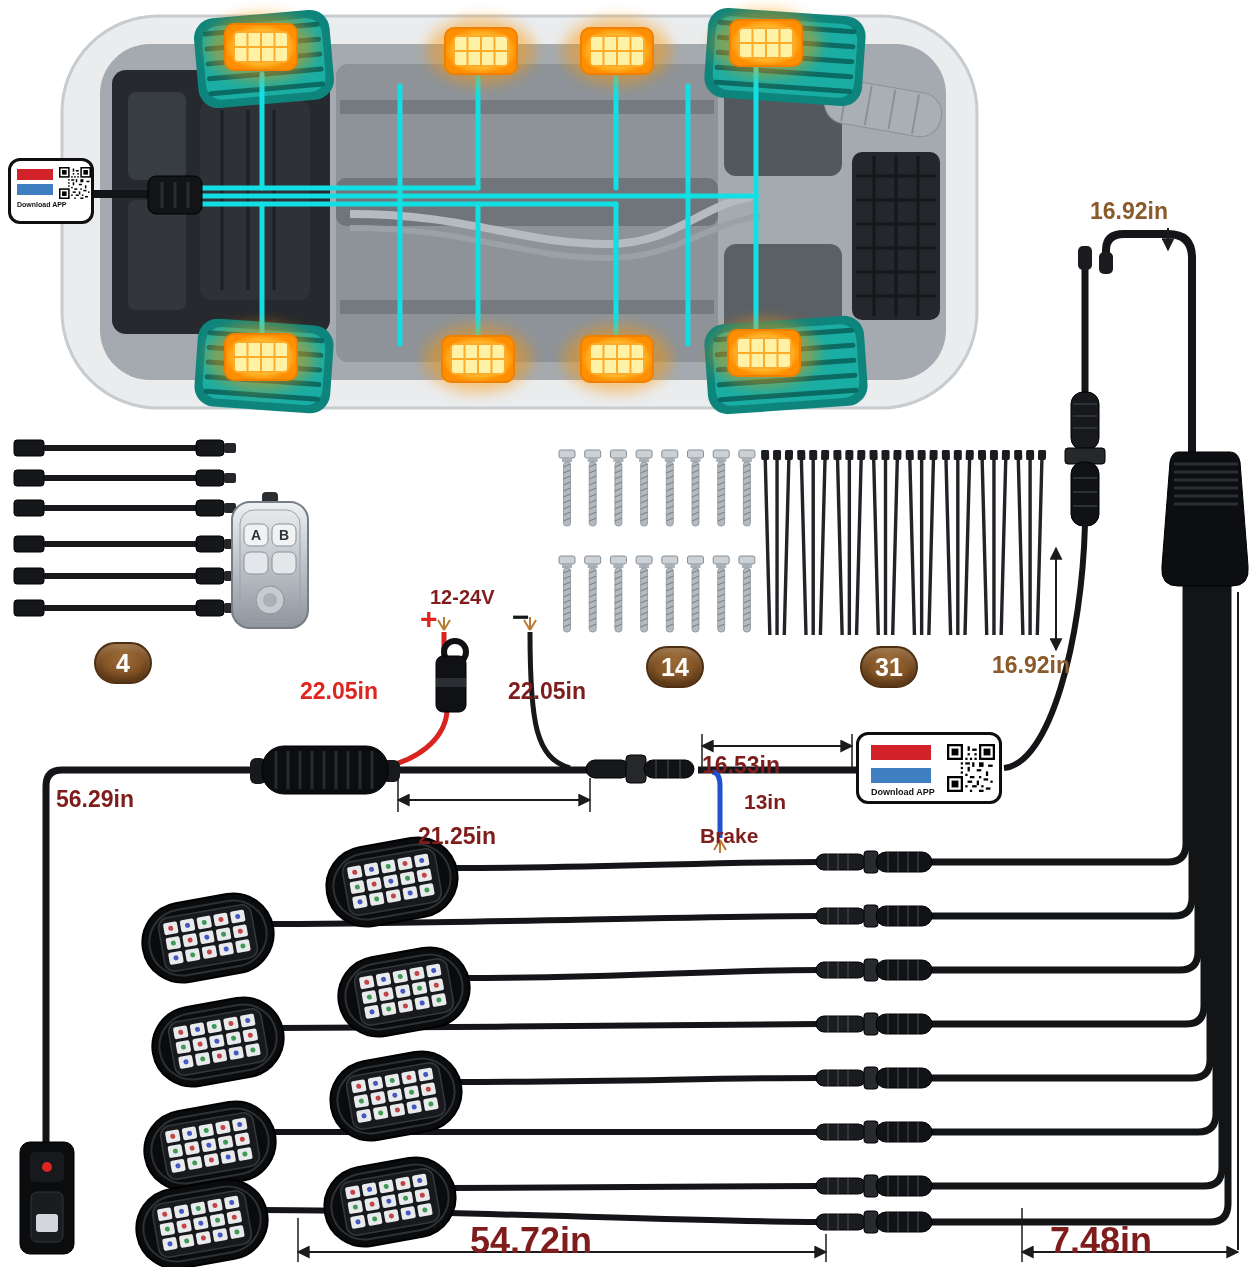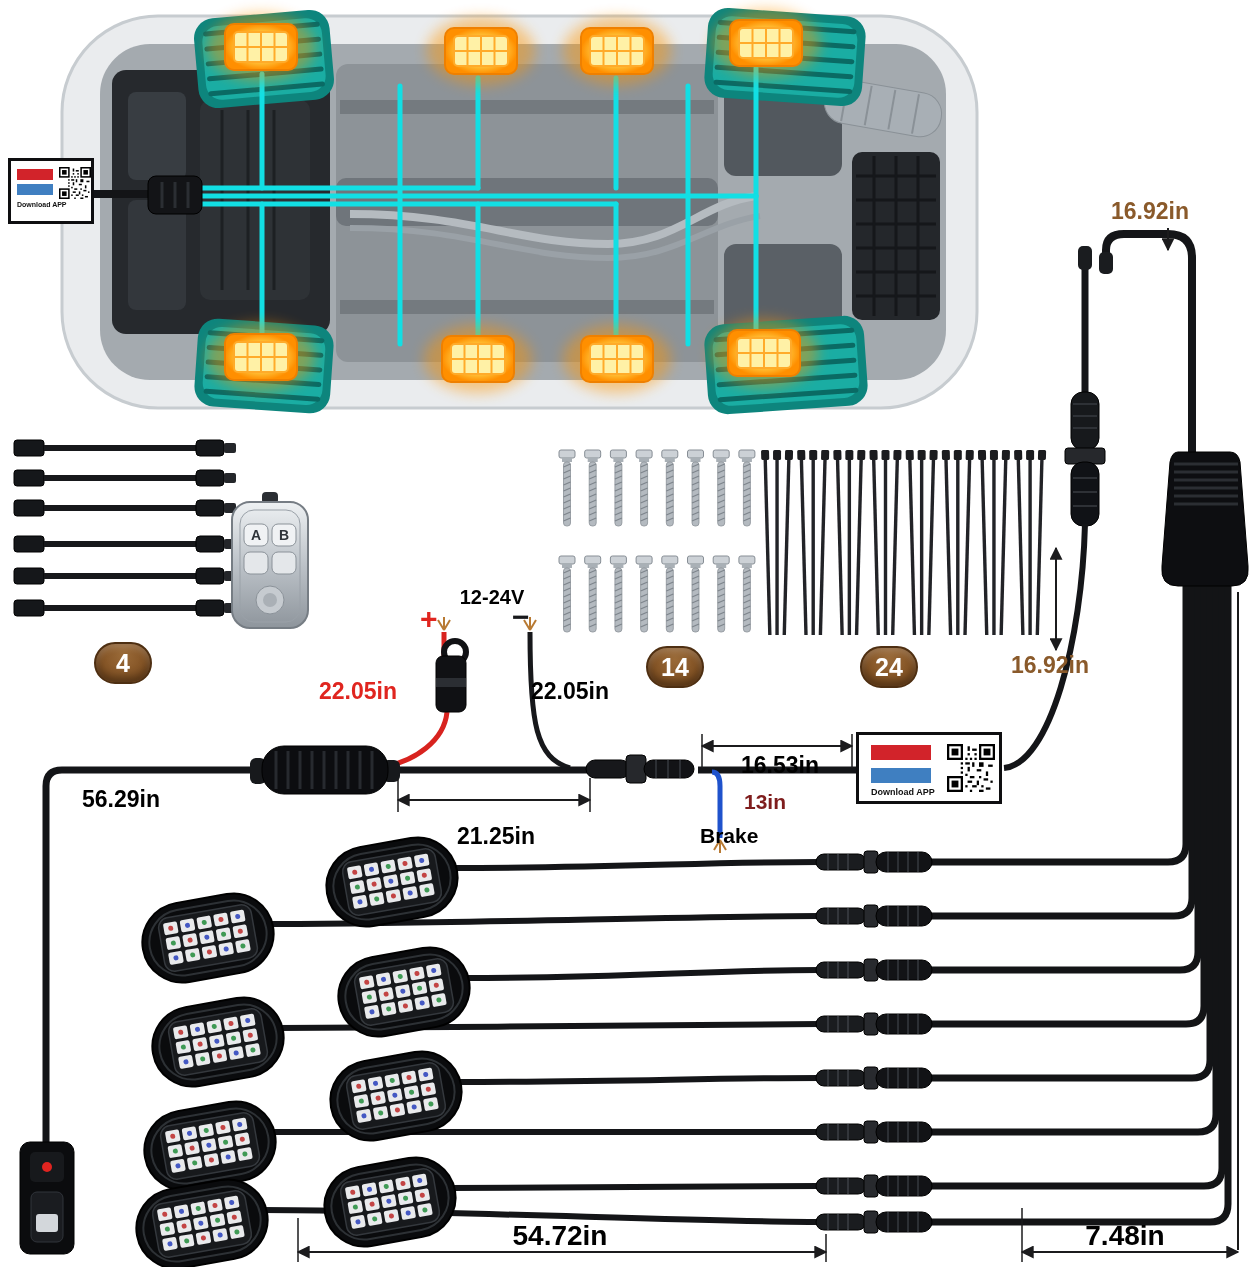--- a/index.html
+++ b/index.html
@@ -1,32 +1,32 @@
 <!DOCTYPE html>
 <html><head>
 <meta charset="utf-8">
 <style>
   *{box-sizing:border-box}
   body{margin:0;background:#fff}
   .canvas{position:relative;width:1252px;height:1267px;background:#fff;font-family:"Liberation Sans",sans-serif;overflow:hidden}
   svg.base{position:absolute;left:0;top:0}
-  .dim{position:absolute;font-weight:700;font-size:23px;color:#000000;white-space:nowrap}
-  .center{text-align:center}
+  .dim{position:absolute;font-weight:700;font-size:23px;color:#7f1d1d;white-space:nowrap}
+  .center{}
   .brown{color:#8a5a2b}
   .red{color:#e0251f}
   .blue{color:#7f1d1d}
-  .big{font-size:28px}
+  .big{font-size:36px}
   .mid{font-size:21px}
   .sign{position:absolute;font-weight:700;font-size:30px;line-height:1}
   .badge{position:absolute;width:58px;height:42px;border-radius:24px;
     background:radial-gradient(circle at 50% 30%,#9a6a38,#744418);
     border:2px solid #4e2f12;color:#fff;font-weight:700;font-size:25px;
     display:flex;align-items:center;justify-content:center;
     box-shadow:inset 0 -5px 8px rgba(0,0,0,.35),inset 0 4px 6px rgba(255,255,255,.2)}
-  .sticker{position:absolute;background:#fff;border:3px solid #0e0e10;border-radius:0}
+  .sticker{position:absolute;background:#fff;border:3px solid #0e0e10;border-radius:12px}
   .sticker-car{left:8px;top:158px;width:86px;height:66px}
   .sticker-ctrl{left:856px;top:732px;width:146px;height:72px}
   .bar-red{position:absolute;background:#d2232a}
   .bar-blue{position:absolute;background:#3f7fc1}
   .s-label{position:absolute;font-weight:700;color:#111;white-space:nowrap}
   .s-qr{position:absolute}
   .rc-letter{font-family:"Liberation Sans",sans-serif;font-weight:700;font-size:14px;fill:#2f343a;text-anchor:middle}
 </style>
 </head>
 <body>
@@ -1178,21 +1178,21 @@
   <div class="bar-red" style="left:12px;top:10px;width:60px;height:15px"></div>
   <div class="bar-blue" style="left:12px;top:33px;width:60px;height:15px"></div>
   <div class="s-label" style="left:12px;top:52px;font-size:9px">Download APP</div>
   <svg class="s-qr" style="left:88px;top:9px" width="48" height="48" viewBox="0 0 21 21">
         <use href="#qr-pattern"></use>
       </svg>
 </div>
 
 <div class="badge" style="left:94px;top:642px">4</div>
 <div class="badge" style="left:646px;top:646px">14</div>
-<div class="badge" style="left:860px;top:646px">24</div>
+<div class="badge" style="left:860px;top:646px">31</div>
 
 <div class="dim brown center" style="left:1090px;top:198px;width:120px">16.92in</div>
 <div class="dim brown center" style="left:992px;top:652px;width:116px">16.92in</div>
 <div class="dim red center" style="left:300px;top:678px;width:116px">22.05in</div>
 <div class="dim center" style="left:508px;top:678px;width:124px">22.05in</div>
 <div class="dim center" style="left:430px;top:586px;width:124px;font-size:20px">12-24V</div>
 <div class="sign red" style="left:420px;top:604px">+</div>
 <div class="sign" style="left:512px;top:602px;color:#17181b">−</div>
 <div class="dim center" style="left:56px;top:786px;width:130px">56.29in</div>
 <div class="dim center" style="left:418px;top:823px;width:156px">21.25in</div>

